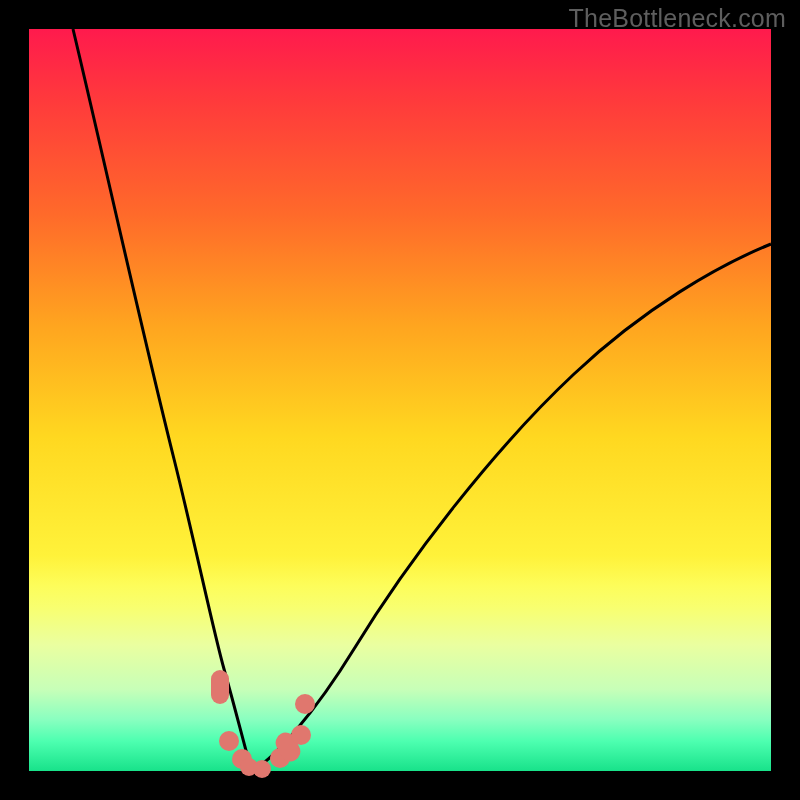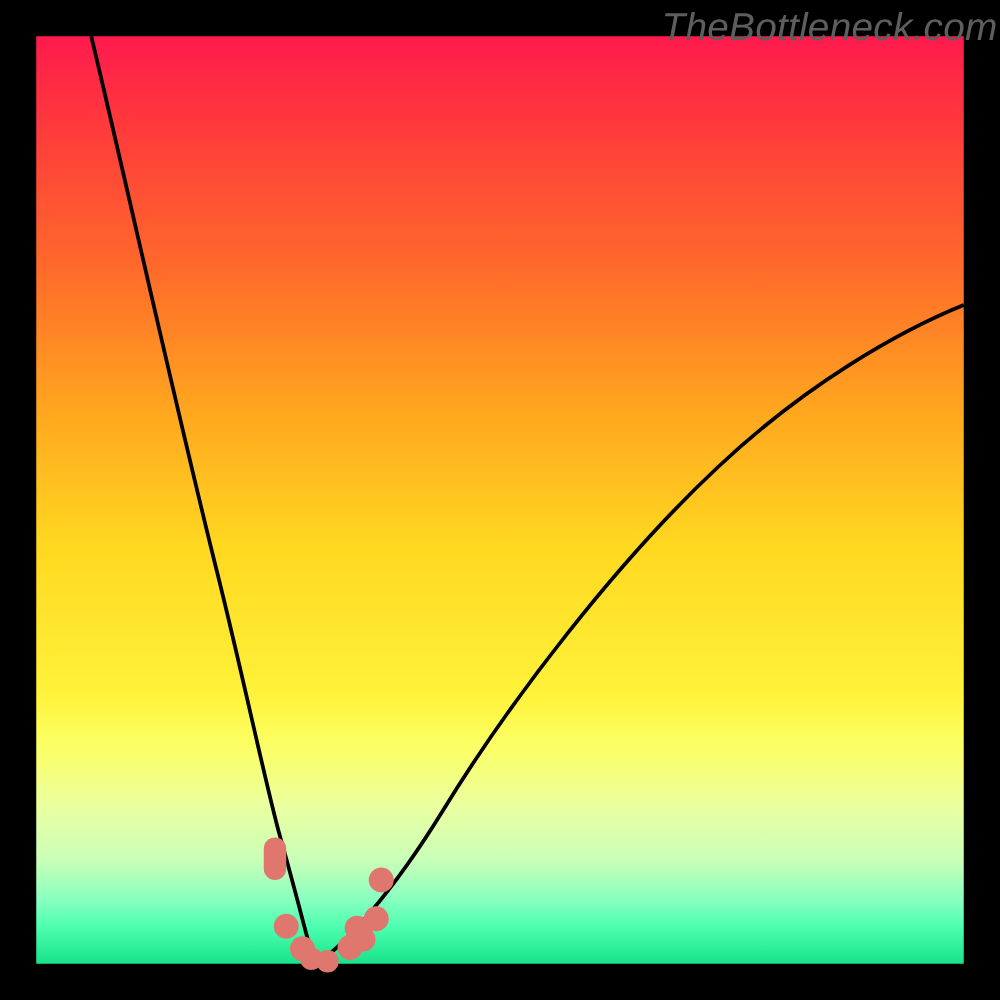--- a/index.html
+++ b/index.html
@@ -30,27 +30,26 @@
       #eaffa0 83%,
       #c7ffb8 89%,
       #8affc0 93%,
       #4dffb0 96%,
       #18e28a 100%
     );
   }
   .watermark {
     position: absolute;
     top: 4px;
-    right: 2px;
+    right: 14px;
     color: #5e5e5e;
-    font-size: 31px;
+    font-size: 25px;
     font-weight: 500;
     letter-spacing: 0.2px;
     user-select: none;
-    font-style: italic;
   }
   svg.plot {
     position: absolute;
     left: 0;
     top: 0;
     width: 742px;
     height: 742px;
     overflow: visible;
   }
   .curve {

